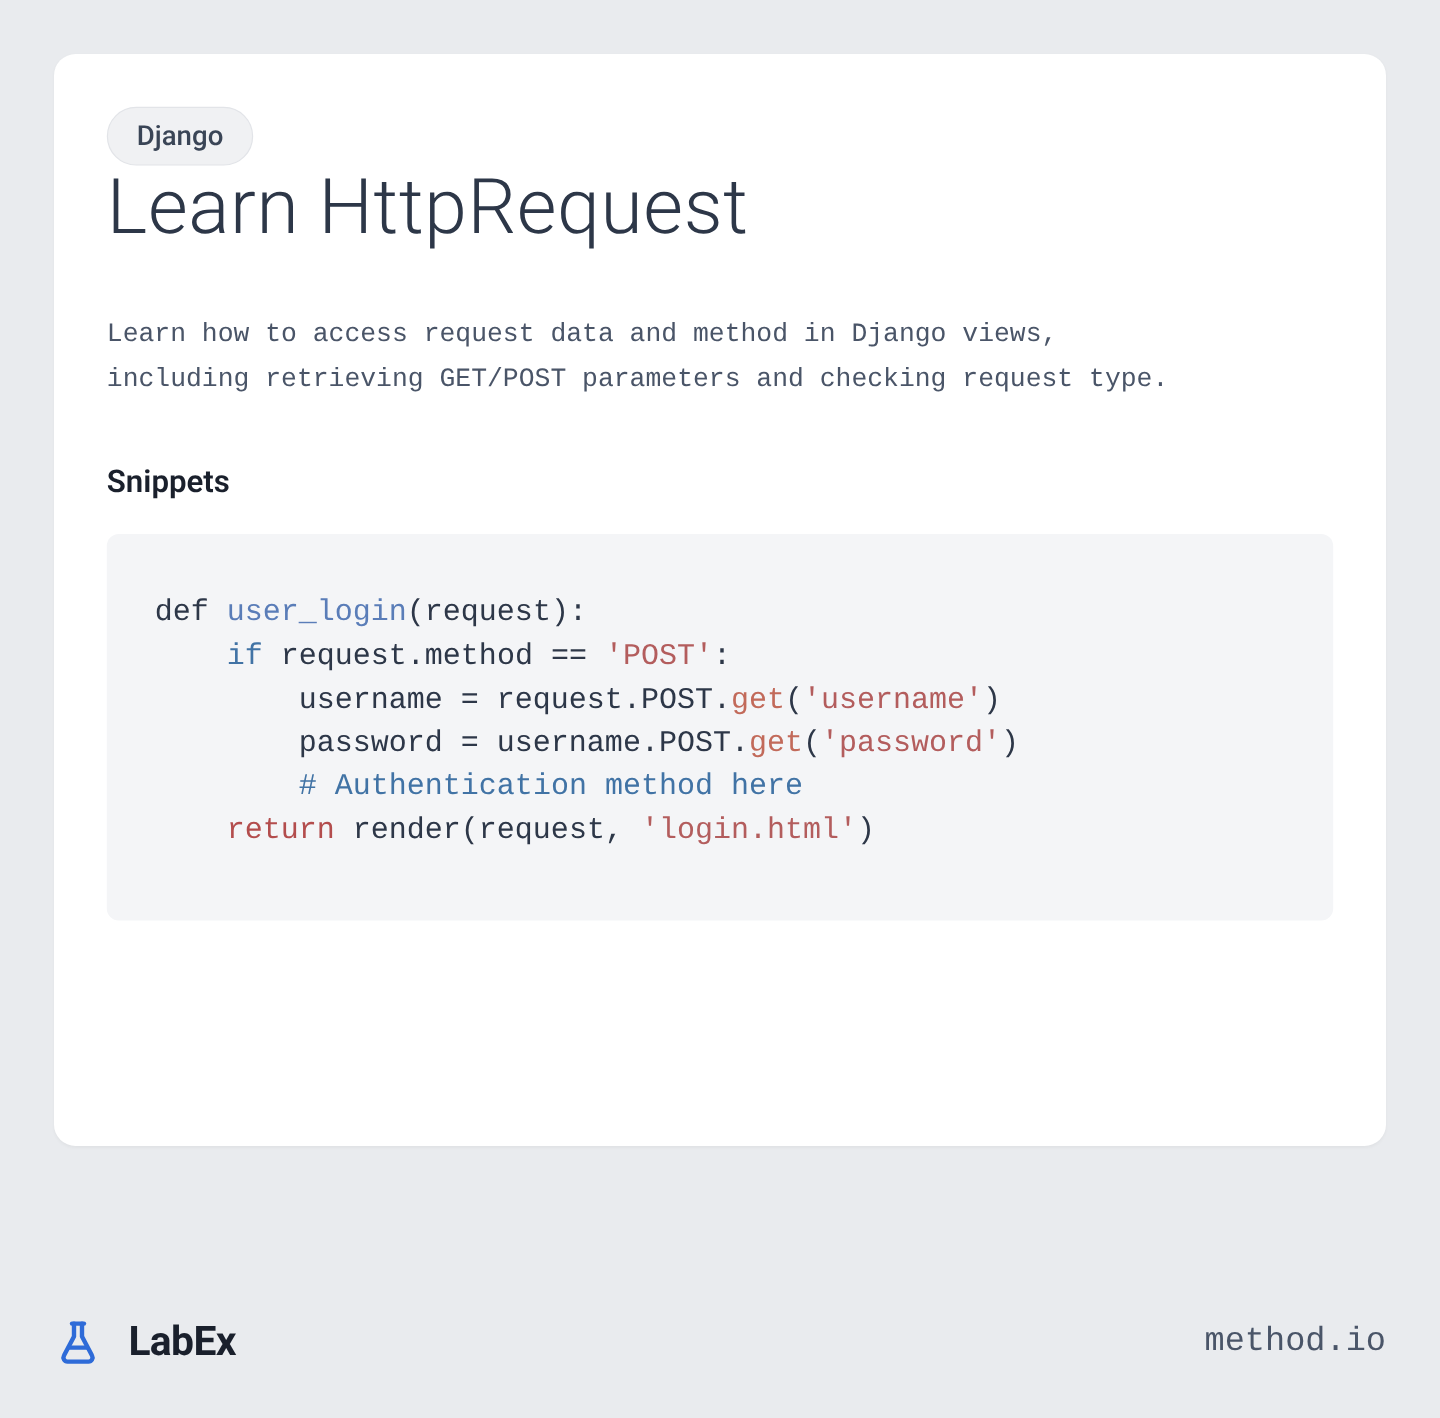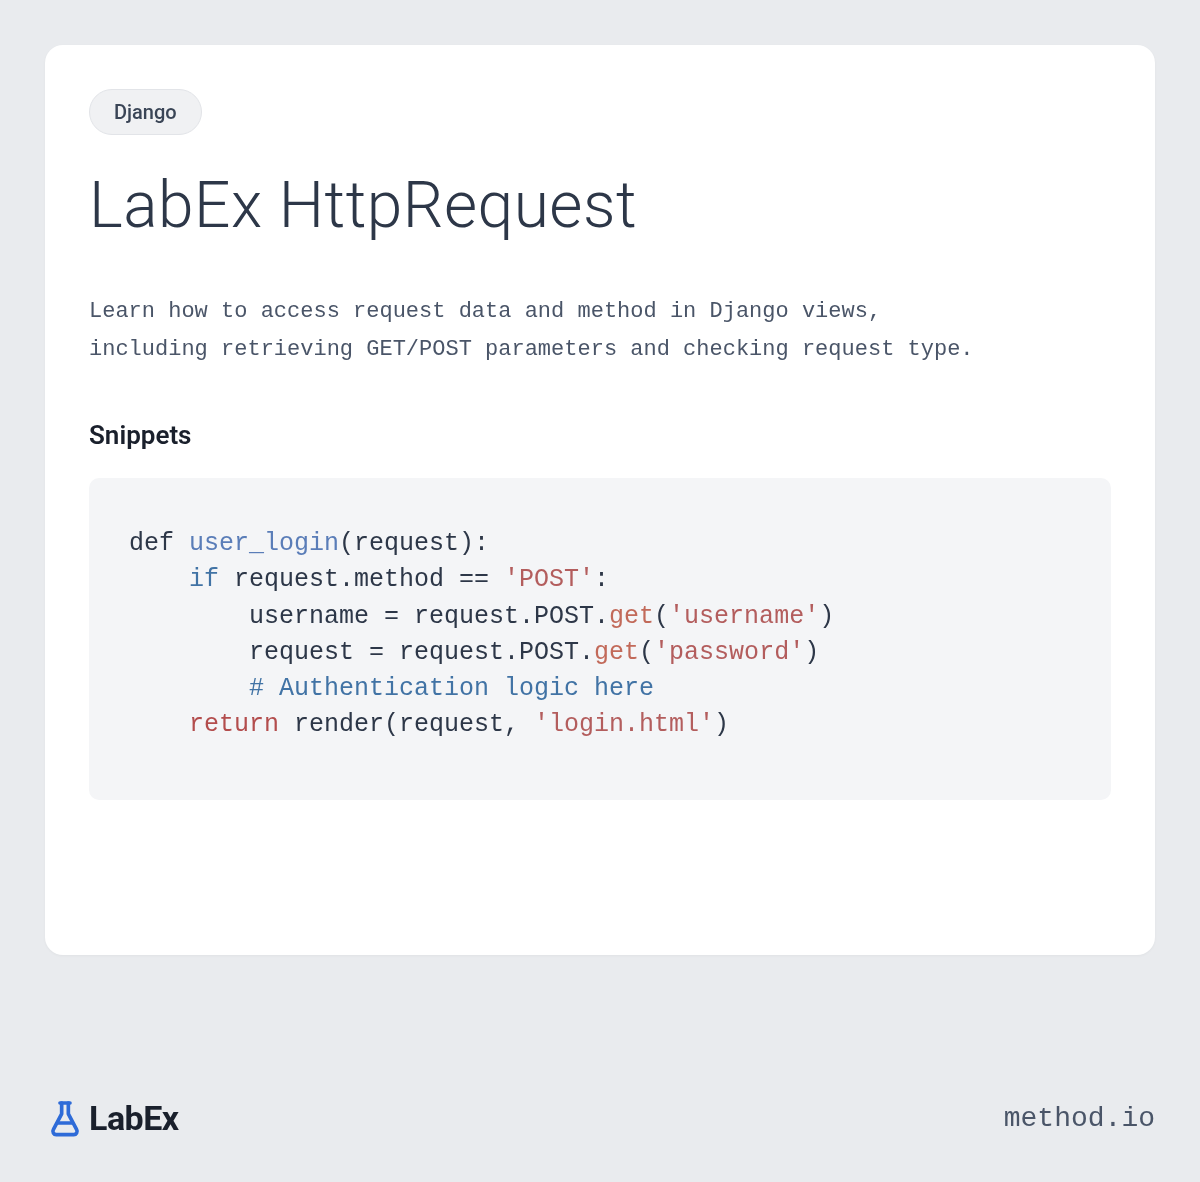--- a/index.html
+++ b/index.html
@@ -16,25 +16,24 @@
     border-radius: 18px;
     padding: 44px 44px 60px 44px;
     box-shadow: 0 1px 3px rgba(0,0,0,0.04);
     min-height: 910px;
   }
   .tag {
     display: inline-block;
     background: #f0f1f3;
     border: 1px solid #e2e4e8;
     color: #3a4556;
-    font-size: 20px;
+    font-size: 23px;
     font-weight: 500;
     padding: 10px 24px;
     border-radius: 999px;
-    margin-bottom: 36px;
     text-align: center;
   }
   .title {
     font-size: 64px;
     font-weight: 300;
     color: #2d3748;
     letter-spacing: 0.5px;
     margin-bottom: 52px;
     line-height: 1.1;
   }
@@ -75,49 +74,49 @@
     left: 45px;
     right: 45px;
     bottom: 44px;
     display: flex;
     align-items: center;
     justify-content: space-between;
   }
   .logo-wrap {
     display: flex;
     align-items: center;
-    gap: 4px;
+    gap: 22px;
   }
   .logo-text {
     font-size: 34px;
     font-weight: 700;
     color: #1a202c;
     letter-spacing: -0.5px;
   }
   .footer-url {
     font-family: "SFMono-Regular", Consolas, "Liberation Mono", Menlo, Courier, monospace;
     font-size: 28px;
     color: #4a5568;
   }
   .flask-icon { width: 40px; height: 40px; }
 </style>
 </head>
 <body>
 
 <div class="page-padding">
   <div class="card">
     <span class="tag">Django</span>
-    <h1 class="title">LabEx HttpRequest</h1>
+    <h1 class="title">Learn HttpRequest</h1>
     <p class="description">Learn how to access request data and method in Django views, including retrieving GET/POST parameters and checking request type.</p>
     <h2 class="snippets-heading">Snippets</h2>
     <pre class="code-block"><span>def </span><span class="tok-fn">user_login</span><span>(request):</span>
 <span>    </span><span class="tok-kw">if</span><span> request.method == </span><span class="tok-str">'POST'</span><span>:</span>
 <span>        username = request.POST.</span><span class="tok-method">get</span><span>(</span><span class="tok-str">'username'</span><span>)</span>
-<span>        request = request.POST.</span><span class="tok-method">get</span><span>(</span><span class="tok-str">'password'</span><span>)</span>
-<span>        </span><span class="tok-comment"># Authentication logic here</span>
+<span>        password = username.POST.</span><span class="tok-method">get</span><span>(</span><span class="tok-str">'password'</span><span>)</span>
+<span>        </span><span class="tok-comment"># Authentication method here</span>
 <span>    </span><span class="tok-ret">return</span><span> render(request, </span><span class="tok-str">'login.html'</span><span>)</span></pre>
   </div>
 </div>
 
 <div class="footer">
   <div class="logo-wrap">
     <svg class="flask-icon" viewBox="0 0 24 24" fill="none" stroke="#2e6bd8" stroke-width="2.2" stroke-linecap="round" stroke-linejoin="round">
       <path d="M9 3h6"></path>
       <path d="M10 3v6.5L5 19a2 2 0 0 0 1.8 3h10.4A2 2 0 0 0 19 19l-5-9.5V3"></path>
       <path d="M7.5 15h9"></path>

